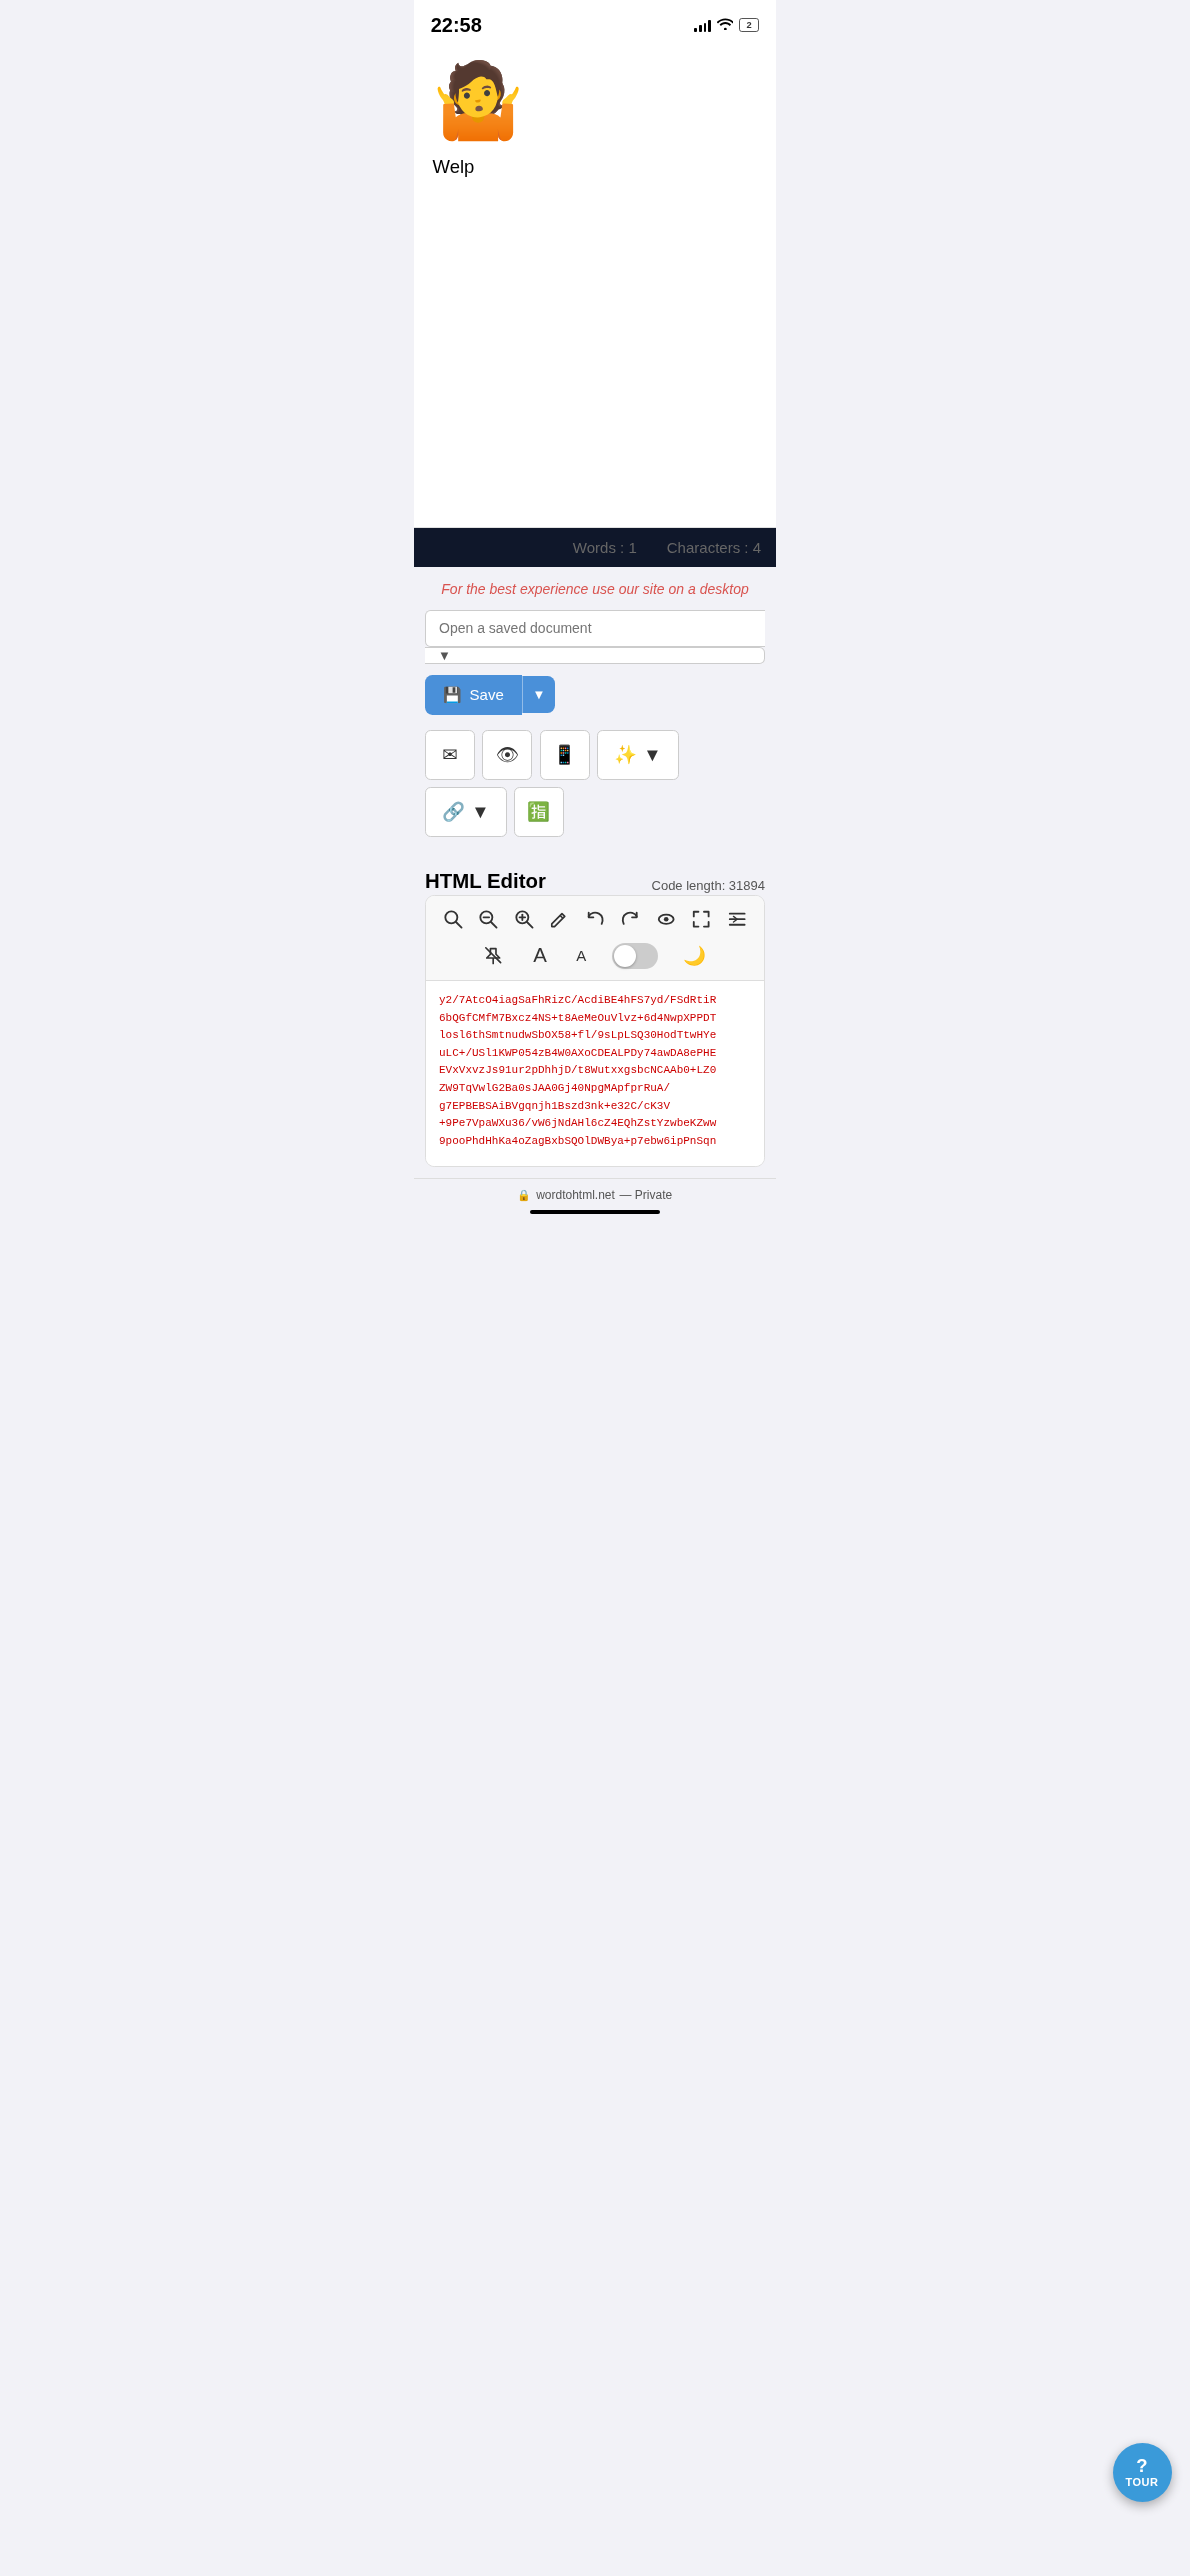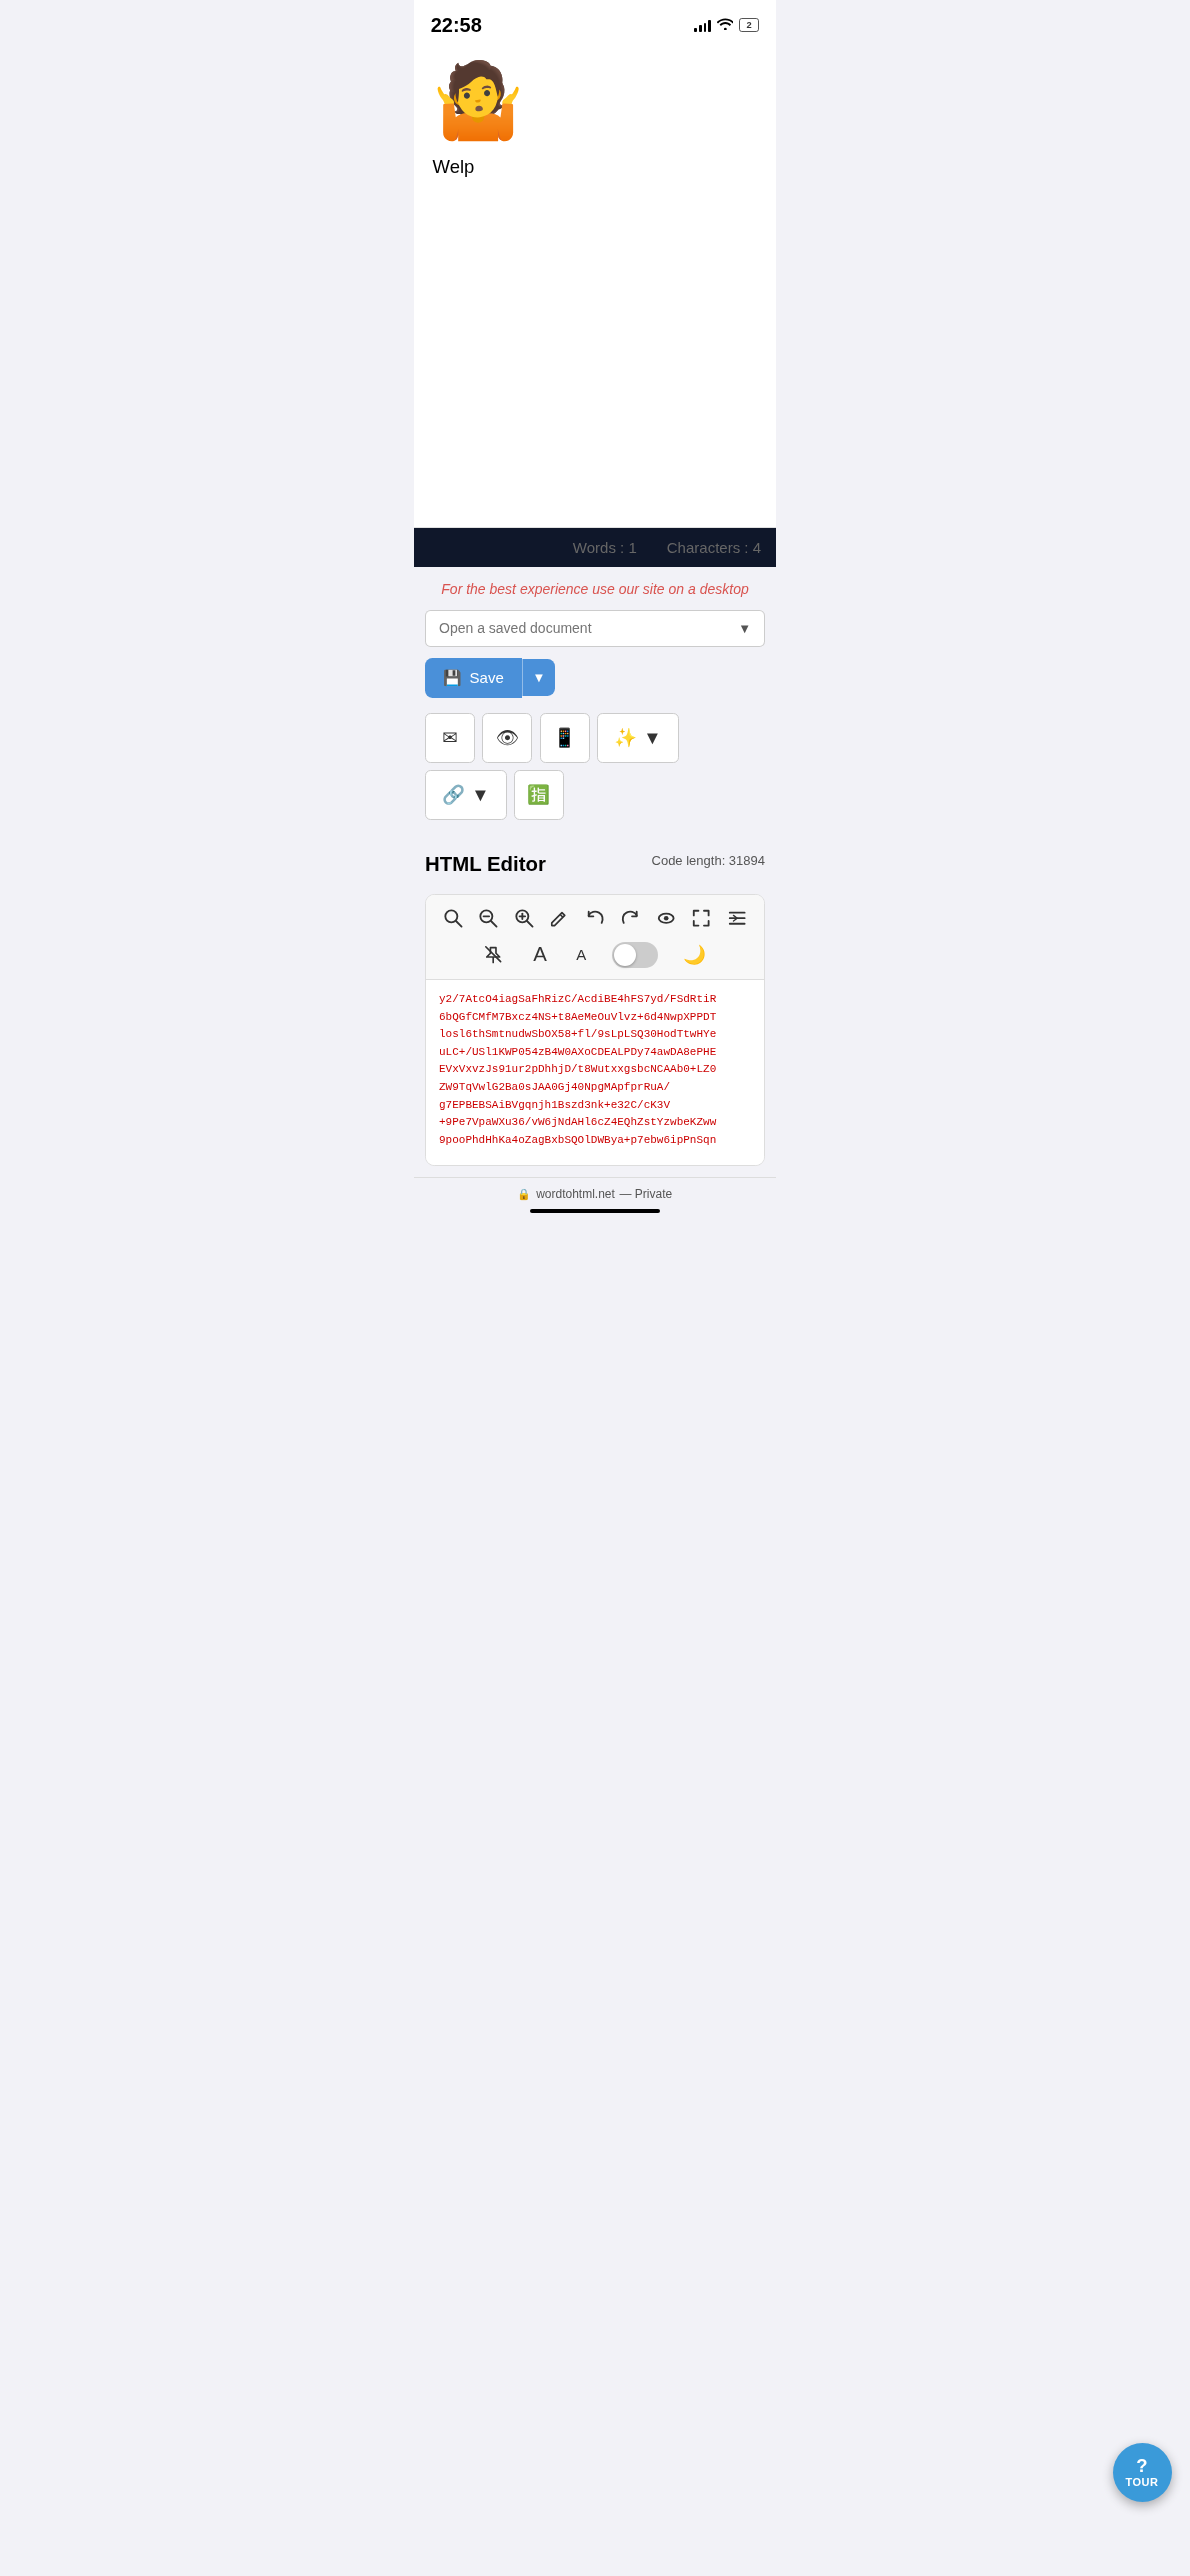--- a/index.html
+++ b/index.html
@@ -102,20 +102,21 @@
 
     
     .toolbar-area {
       background: #f2f2f7;
       padding: 0 11px 11px;
     }
     .open-doc-row {
       display: flex;
       gap: 0;
       margin-bottom: 11px;
+      flex-direction: column;
     }
     .open-doc-input {
       flex: 1;
       border: 0.9px solid #ccc;
       border-right: none;
       border-radius: 5.6px 0 0 5.6px;
       background: white;
       padding: 9.3px 13px;
       font-size: 14px;
       color: #aaa;
@@ -190,22 +191,22 @@
     }
 
     
     .html-editor-section {
       background: #f2f2f7;
       padding: 22px 11px 11px;
     }
     .html-editor-header {
       display: flex;
       justify-content: space-between;
-      align-items: flex-start;
-      margin-bottom: 18px;
+      align-items: flex-end;
+      margin-bottom: 2px;
     }
     .html-editor-title {
       font-size: 20.4px;
       font-weight: 700;
       color: #000;
     }
     .code-length-text {
       font-size: 13px;
       color: #555;
     }

